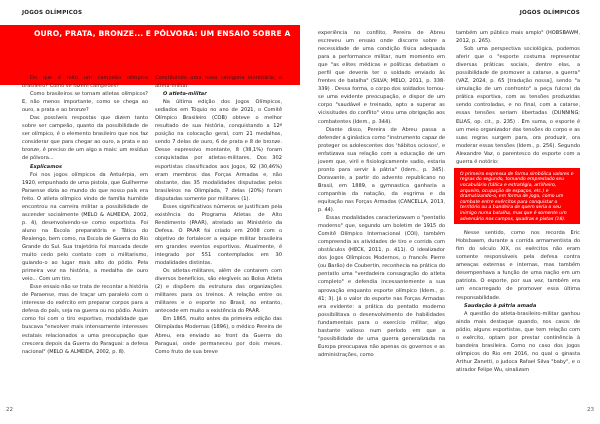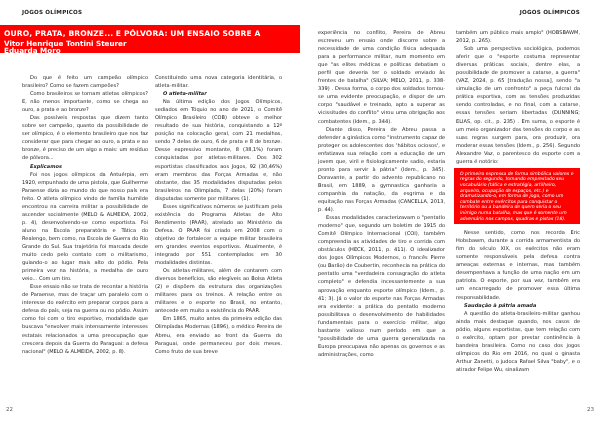--- a/index.html
+++ b/index.html
@@ -7,21 +7,21 @@
   body { position: relative; font-family: "DejaVu Sans", "Liberation Sans", sans-serif; color: #1a1a1a; }
 
   .page { position: absolute; top: 0; height: 424px; }
   .page-left { left: 0; width: 300px; }
   .page-right { left: 300px; width: 300px; }
 
   .running-head { position: absolute; top: 9px; font-size: 5.6px; font-weight: bold; letter-spacing: 0.2px; color: #222; }
   .page-left .running-head { left: 22px; }
   .page-right .running-head { right: 20px; }
 
-  .banner { position: absolute; left: 0; top: 25px; width: 300px; height: 28px; background: #ff0000; padding: 5px 0 0 4px; color: #fff; }
+  .banner { position: absolute; left: 0; top: 25px; width: 300px; height: 60px; background: #ff0000; padding: 5px 0 0 34px; color: #fff; }
   .banner-title { font-size: 7.6px; font-weight: bold; line-height: 8.6px; letter-spacing: 0.1px; }
   .banner-author { font-size: 7.2px; font-weight: bold; line-height: 7.8px; margin-top: 1px; }
 
   .col { position: absolute; font-size: 5.05px; line-height: 8.05px; text-align: justify; color: #1c1c1c; }
   .col p { text-indent: 8px; }
   .col p.noindent { text-indent: 0; }
   .col .subhead { font-weight: bold; font-style: italic; text-indent: 8px; }
 
   .col-1 { left: 22px; top: 73px; width: 126px; }
   .col-2 { left: 155px; top: 73px; width: 127px; }
@@ -37,24 +37,20 @@
 </style>
 </head>
 <body>
 
 <div class="page page-left">
   <div class="running-head">JOGOS OLÍMPICOS</div>
 
   <div class="banner">
     <div class="banner-title">
       <div>OURO, PRATA, BRONZE... E PÓLVORA: UM ENSAIO SOBRE A</div>
-    </div>
-    <div class="banner-author">
-      <div>Vitor Henrique Tontini Steurer</div>
-      <div>Eduarda Moro</div>
     </div>
   </div>
 
   <div class="col col-1">
     <p>Do que é feito um campeão olímpico brasileiro? Como se fazem campeões?</p>
     <p>Como brasileiros se tornam atletas olímpicos? E, não menos importante, como se chega ao ouro, a prata e ao bronze?</p>
     <p>Das possíveis respostas que dizem tanto sobre ser campeão, quanto da possibilidade de ser olímpico, é o elemento brasileiro que nos faz considerar que para chegar ao ouro, a prata e ao bronze, é preciso de um algo a mais: um resíduo de pólvora...</p>
     <p class="subhead">Explicamos</p>
     <p>Foi nos jogos olímpicos da Antuérpia, em 1920, empunhado de uma pistola, que Guilherme Paraense dizia ao mundo do que nosso país era feito. O atleta olímpico vindo de família humilde encontrou na carreira militar a possibilidade de ascender socialmente (MELO &amp; ALMEIDA, 2002, p. 4), desenvolvendo-se como esportista. Foi aluno na Escola preparatória e Tática do Realengo, bem como, na Escola de Guerra do Rio Grande do Sul. Sua trajetória foi marcada desde muito cedo pelo contato com o militarismo, guiando-o ao lugar mais alto do pódio. Pela primeira vez na história, a medalha de ouro veio... Com um tiro.</p>
     <p>Esse ensaio não se trata de recontar a história de Paraense, mas de traçar um paralelo com o interesse do exército em preparar corpos para a defesa do país, seja na guerra ou no pódio. Assim como foi com o tiro esportivo, modalidade que buscava "envolver mais intensamente interesses estatais relacionados a uma preocupação que crescera depois da Guerra do Paraguai: a defesa nacional" (MELO &amp; ALMEIDA, 2002, p. 8).</p>

